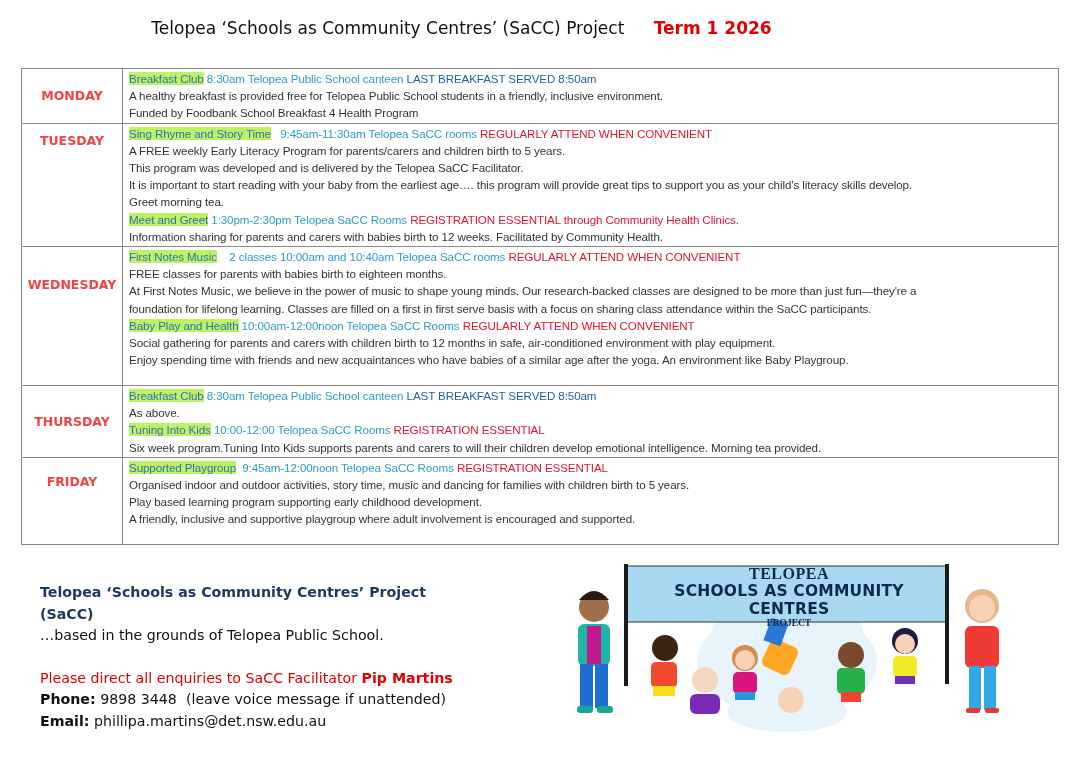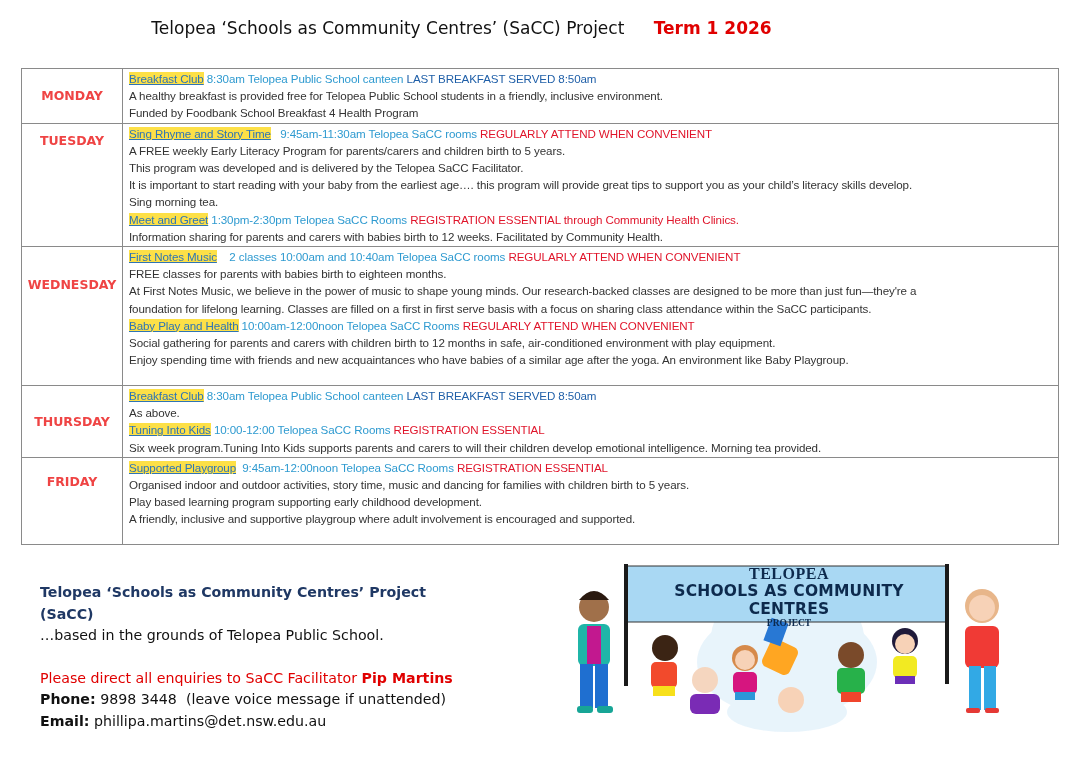--- a/index.html
+++ b/index.html
@@ -17,21 +17,21 @@
     border-collapse: collapse; table-layout: fixed;
   }
   .schedule td { border: 1.5px solid #8a8a8a; vertical-align: top; }
   .schedule td.day {
     width: 101px; text-align: center; vertical-align: middle;
     font-family: "DejaVu Sans", sans-serif; font-weight: bold; font-size: 12.5px; color: #ef4444;
   }
   .schedule td.day.top { vertical-align: top; padding-top: 26px; }
   .schedule td.content { padding: 1px 0 1px 6px; font-size: 11.6px; line-height: 17.2px; }
   .line { white-space: nowrap; color: #333; letter-spacing: -0.1px; }
-  .prog { background: #fde047; color: #2e74b5; text-decoration: underline; }
+  .prog { background: #bef264; color: #2e74b5; }
   .time { color: #2e9ad0; }
   .info-blue { color: #1f5fa8; }
   .warn { color: #e0142a; }
 
   .contact {
     position: absolute; left: 40px; top: 582px; width: 440px;
     font-family: "DejaVu Sans", sans-serif; font-size: 14.2px; line-height: 21.5px; color: #111;
   }
   .contact .org { color: #1f3864; font-weight: bold; }
   .contact .enq { color: #e00000; margin-top: 21px; }
@@ -70,21 +70,21 @@
 
   <tr style="height:121px;">
     <td class="day top" style="padding-top:9px;">TUESDAY</td>
     <td class="content">
       <div class="line">
         <span class="prog">Sing Rhyme and Story Time</span><span class="time" style="white-space:pre;">   9:45am-11:30am Telopea SaCC rooms </span><span class="warn">REGULARLY ATTEND WHEN CONVENIENT</span>
       </div>
       <div class="line">A FREE weekly Early Literacy Program for parents/carers and children birth to 5 years.</div>
       <div class="line">This program was developed and is delivered by the Telopea SaCC Facilitator.</div>
       <div class="line">It is important to start reading with your baby from the earliest age…. this program will provide great tips to support you as your child’s literacy skills develop.</div>
-      <div class="line">Sing morning tea.</div>
+      <div class="line">Greet morning tea.</div>
       <div class="line">
         <span class="prog">Meet and Greet</span><span class="time"> 1:30pm-2:30pm Telopea SaCC Rooms </span><span class="warn">REGISTRATION ESSENTIAL through Community Health Clinics.</span>
       </div>
       <div class="line">Information sharing for parents and carers with babies birth to 12 weeks. Facilitated by Community Health.</div>
     </td>
   </tr>
 
   <tr style="height:139px;">
     <td class="day top" style="padding-top:30px;">WEDNESDAY</td>
     <td class="content">

